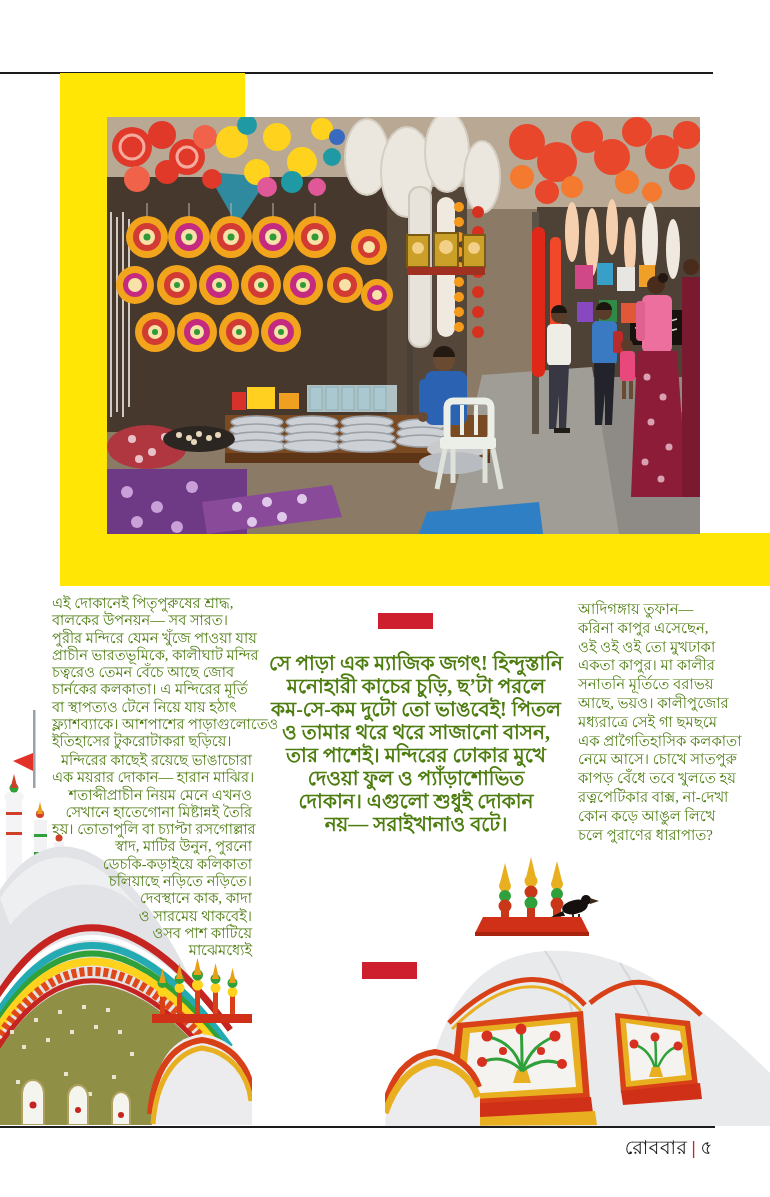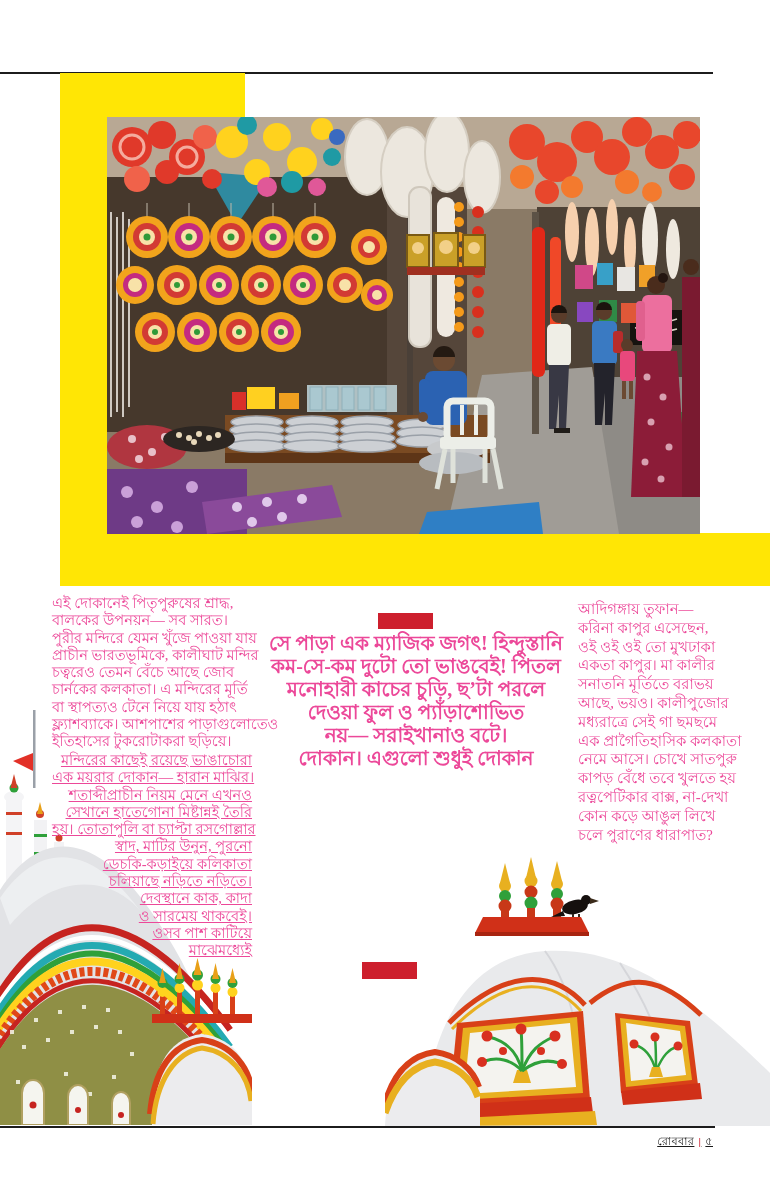--- a/index.html
+++ b/index.html
@@ -2,28 +2,28 @@
 <html><head>
 <meta charset="utf-8">
 <style>
   html,body{margin:0;padding:0;background:#ffffff;}
   .page{position:relative;width:770px;height:1197px;background:#fff;overflow:hidden;
         font-family:"Liberation Serif", serif;}
   .abs{position:absolute;}
   .rule{background:#1c1c1c;height:2px;}
   .yellow{background:#ffe605;}
   .marker{background:#cd1f2d;}
-  .tcol{color:#ec4899;}
+  .tcol{color:#4d7c0f;}
   .tline{white-space:nowrap;}
   .col-left-top{text-align:left;}
-  .col-left-wrap{text-align:right;text-decoration:underline;}
+  .col-left-wrap{text-align:right;}
   .col-left-top,.col-left-wrap{font-size:14.6px;line-height:17.3px;width:200px;}
   .col-mid{text-align:center;font-weight:bold;font-size:20px;line-height:23px;width:296px;}
   .col-right{text-align:left;font-size:14.8px;line-height:18.8px;width:170px;}
-  .footer{font-size:11px;color:#1a1a1a;letter-spacing:.5px;text-decoration:underline;}
+  .footer{font-size:19px;color:#1a1a1a;letter-spacing:.5px;}
   .footer .sep{color:#cd1f2d;padding:0 4px;font-weight:bold;}
   svg{display:block;}
 </style>
 </head>
 <body>
 
 <div class="page">
 
   <div class="abs rule" style="left:0;top:72px;width:713px;"></div>
 
@@ -568,27 +568,29 @@
       <div class="tline">সেখানে হাতেগোনা মিষ্টান্নই তৈরি</div>
       <div class="tline">হয়। তোতাপুলি বা চ্যাপ্টা রসগোল্লার</div>
       <div class="tline">স্বাদ, মাটির উনুন, পুরনো</div>
       <div class="tline">ডেচকি-কড়াইয়ে কলিকাতা</div>
       <div class="tline">চলিয়াছে নড়িতে নড়িতে।</div>
       <div class="tline">দেবস্থানে কাক, কাদা</div>
       <div class="tline">ও সারমেয় থাকবেই।</div>
       <div class="tline">ওসব পাশ কাটিয়ে</div>
       <div class="tline">মাঝেমধ্যেই</div>
     </div>
-  <div class="abs tcol col-mid" style="left:268px;top:632px;">
+  <div class="abs tcol col-mid" style="left:268px;top:652px;">
       <div class="tline">সে পাড়া এক ম্যাজিক জগৎ! হিন্দুস্তানি</div>
+      <div class="tline">মনোহারী কাচের চুড়ি, ছ’টা পরলে</div>
       <div class="tline">কম-সে-কম দুটো তো ভাঙবেই! পিতল</div>
-      <div class="tline">মনোহারী কাচের চুড়ি, ছ’টা পরলে</div>
+      <div class="tline">ও তামার থরে থরে সাজানো বাসন,</div>
+      <div class="tline">তার পাশেই। মন্দিরের ঢোকার মুখে</div>
       <div class="tline">দেওয়া ফুল ও প্যাঁড়াশোভিত</div>
+      <div class="tline">দোকান। এগুলো শুধুই দোকান</div>
       <div class="tline">নয়— সরাইখানাও বটে।</div>
-      <div class="tline">দোকান। এগুলো শুধুই দোকান</div>
     </div>
   <div class="abs tcol col-right" style="left:578px;top:600px;">
       <div class="tline">আদিগঙ্গায় তুফান—</div>
       <div class="tline">করিনা কাপুর এসেছেন,</div>
       <div class="tline">ওই ওই ওই তো মুখঢাকা</div>
       <div class="tline">একতা কাপুর। মা কালীর</div>
       <div class="tline">সনাতনি মূর্তিতে বরাভয়</div>
       <div class="tline">আছে, ভয়ও। কালীপুজোর</div>
       <div class="tline">মধ্যরাত্রে সেই গা ছমছমে</div>
       <div class="tline">এক প্রাগৈতিহাসিক কলকাতা</div>

